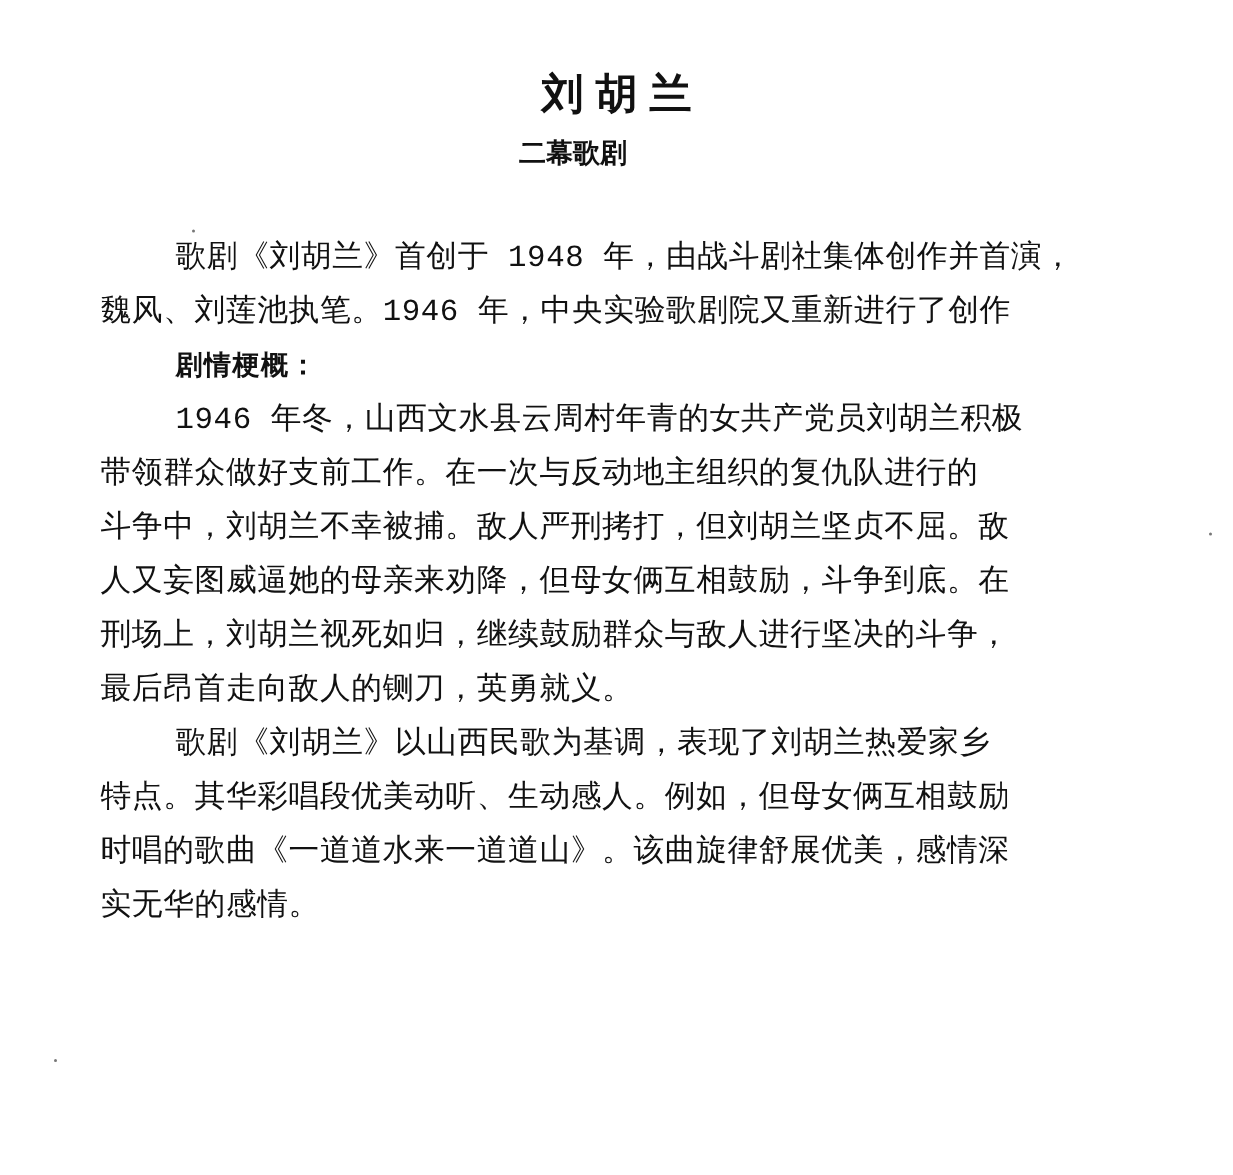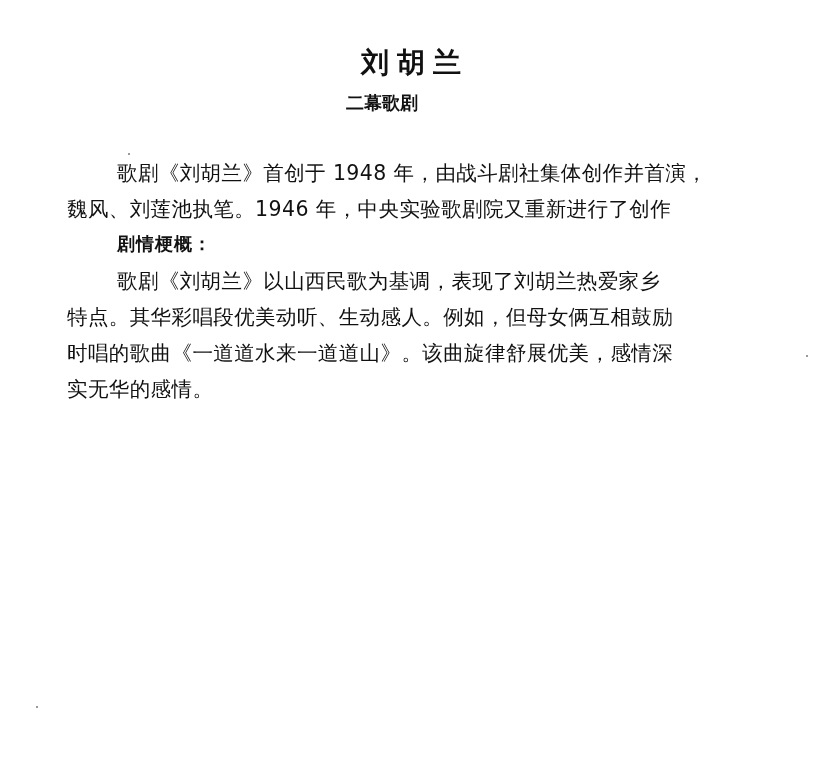--- a/index.html
+++ b/index.html
@@ -50,20 +50,21 @@
       left: 67px;
       top: 155px;
       width: 690px;
     }
     .line {
       height: 36px;
       line-height: 36px;
       font-size: 20.5px;
       white-space: nowrap;
       letter-spacing: 0.4px;
+      font-family: Liberation Mono, monospace;
     }
     .line.indent {
       padding-left: 50px;
     }
     .line.heading {
       font-weight: bold;
       font-size: 18px;
       letter-spacing: 1px;
       font-family: Liberation Mono, monospace;
     }
@@ -85,20 +86,28 @@
 
   <div class="body-text">
 
     <div>
       <div class="line indent">歌剧《刘胡兰》首创于 1948 年，由战斗剧社集体创作并首演，</div>
       <div class="line">魏风、刘莲池执笔。1946 年，中央实验歌剧院又重新进行了创作</div>
     </div>
 
     <div class="line indent heading">剧情梗概：</div>
 
+    <div>
+      <div class="line indent">1946 年冬，山西文水县云周村年青的女共产党员刘胡兰积极</div>
+      <div class="line">带领群众做好支前工作。在一次与反动地主组织的复仇队进行的</div>
+      <div class="line">斗争中，刘胡兰不幸被捕。敌人严刑拷打，但刘胡兰坚贞不屈。敌</div>
+      <div class="line">人又妄图威逼她的母亲来劝降，但母女俩互相鼓励，斗争到底。在</div>
+      <div class="line">刑场上，刘胡兰视死如归，继续鼓励群众与敌人进行坚决的斗争，</div>
+      <div class="line">最后昂首走向敌人的铡刀，英勇就义。</div>
+    </div>
 
     <div>
       <div class="line indent">歌剧《刘胡兰》以山西民歌为基调，表现了刘胡兰热爱家乡</div>
       <div class="line">特点。其华彩唱段优美动听、生动感人。例如，但母女俩互相鼓励</div>
       <div class="line">时唱的歌曲《一道道水来一道道山》。该曲旋律舒展优美，感情深</div>
       <div class="line">实无华的感情。</div>
     </div>
 
   </div>
 

